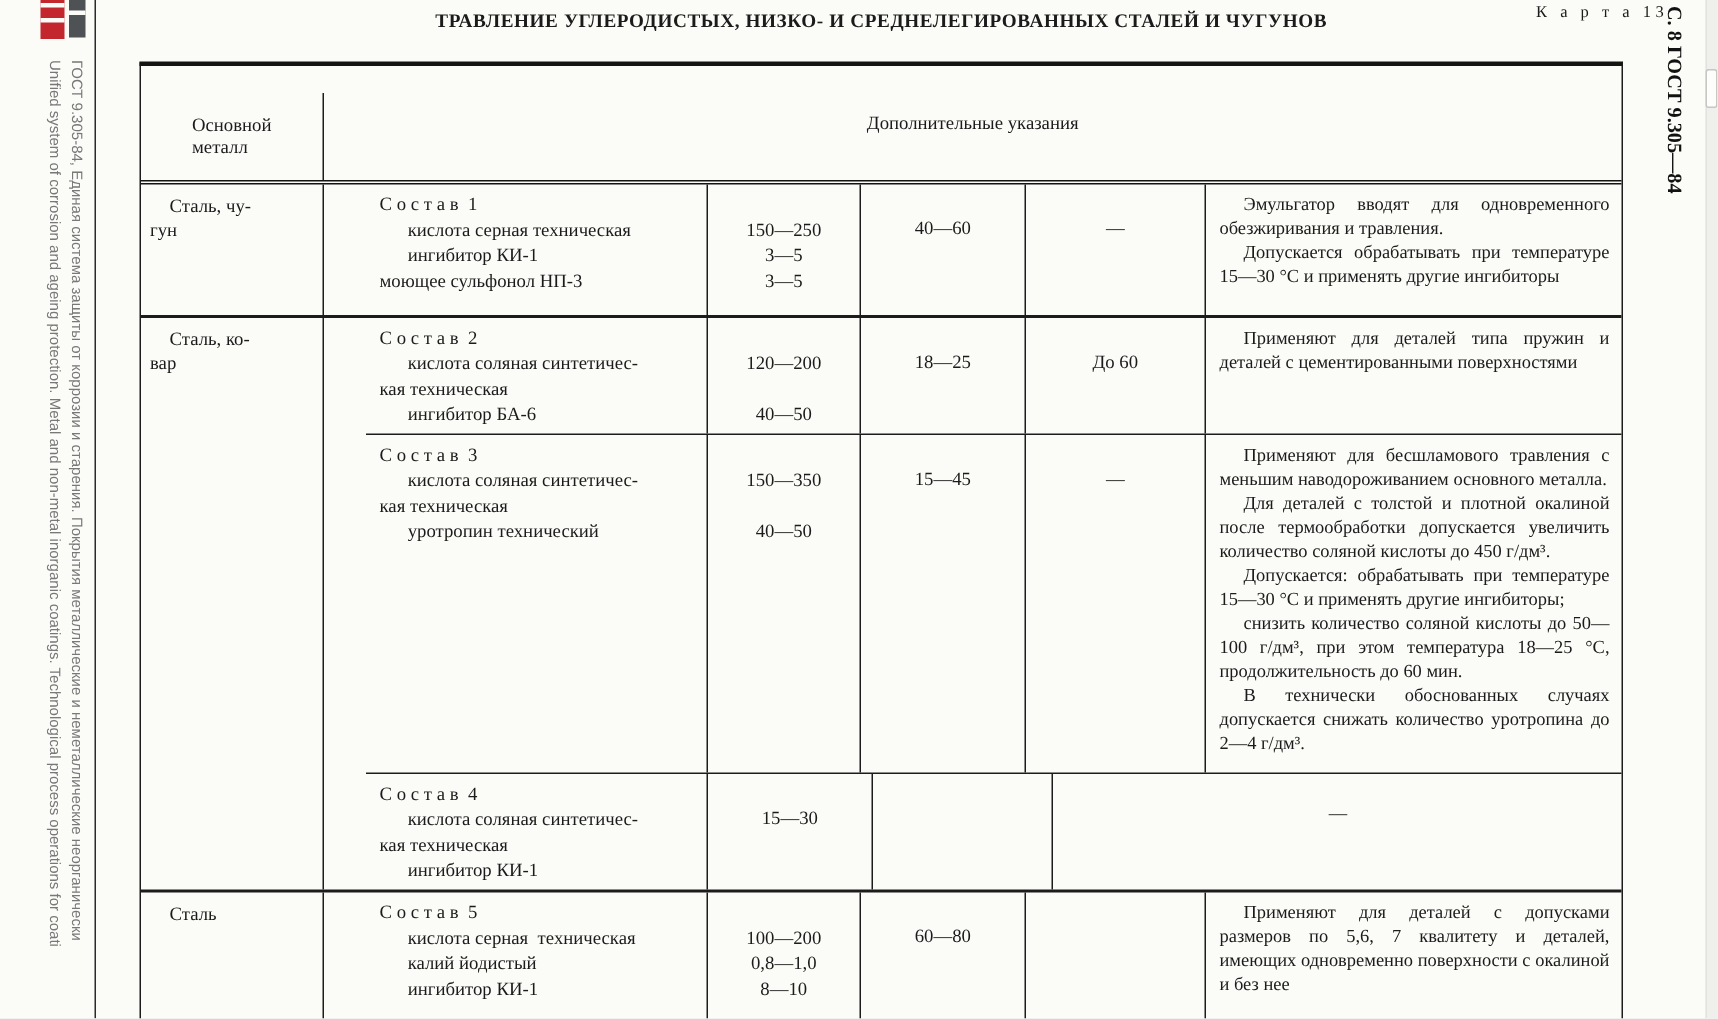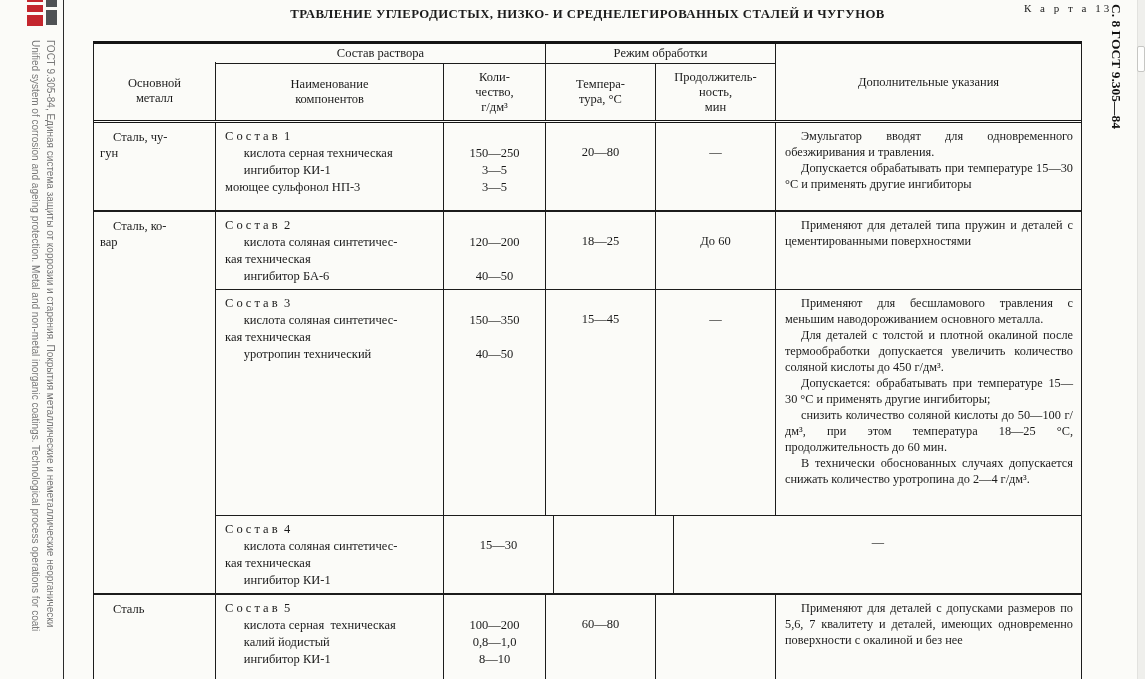--- a/index.html
+++ b/index.html
@@ -32,31 +32,31 @@
   #scroll-track { position:absolute; right:0; top:0; width:8px; height:679px; background:#efefec; border-left:1px solid #e2e2df; }
   #scroll-thumb { position:absolute; right:0px; top:46px; width:8px; height:26px; background:#fdfdfc; border:1px solid #c6c6c3; border-radius:2px; }
   
   #karta { position:absolute; left:1024px; top:2px; width:80px; font-size:11px; letter-spacing:3px; white-space:nowrap; }
   #doc-title { position:absolute; left:93px; top:7px; width:989px; text-align:center; font-weight:bold; font-size:12.8px; letter-spacing:0.4px; }
   
   #gtable { position:absolute; left:93px; top:41px; width:989px; border:1px solid #1c1c1c; border-top:3px solid #141414; border-bottom:none; font-size:12.5px; }
   .cellb { border-right:1px solid #1c1c1c; }
   
   #thead { display:flex; height:79px; border-bottom:3px double #141414; }
-  .h-metal { width:122px; display:flex; align-items:center; justify-content:center; text-align:center; white-space:pre-line;margin-top:18px; }
+  .h-metal { width:122px; display:flex; align-items:center; justify-content:center; white-space:pre-line;margin-top:18px; }
   .h-mid { width:560px; display:flex; flex-direction:column; }
   .h-top { height:20px; display:flex; border-bottom:1px solid #1c1c1c; }
   .h-solution { width:330px; display:flex; align-items:center; justify-content:center; }
   .h-mode { flex:1; display:flex; align-items:center; justify-content:center; }
   .h-sub { flex:1; display:flex; }
   .h-sub > div { display:flex; align-items:center; justify-content:center; text-align:center; white-space:pre-line; line-height:15px; }
   .h-components { width:228px; } .h-qty { width:102px; } .h-temp { width:110px; } .h-dur { flex:1; border-right:none !important; }
   .h-notes { flex:1; display:flex; align-items:center; justify-content:center; }
   
-  .band { display:flex; }
+  .band { display:flex;gap:28px; }
   .band + .band { border-top:2px solid #1c1c1c; }
   .c-metal { width:122px; padding:6px 4px 4px 6px; white-space:pre-line; text-indent:13px; line-height:16px; }
   .band-rows { flex:1; display:flex; flex-direction:column; }
   .comp-row { display:flex; }
   .comp-row + .comp-row { border-top:1px solid #1c1c1c; }
   .c-name { width:228px; padding:5px 4px 4px 9px; }
   .c-qty  { width:102px; padding:5px 2px 4px 2px; }
   .c-temp { width:110px; padding:22px 2px 4px 2px; text-align:center; }
   .c-dur  { width:120px; padding:22px 2px 4px 2px; text-align:center; }
   .c-notes{ flex:1; padding:5px 8px 4px 9px; }
@@ -87,59 +87,41 @@
   </div>
   <div id="page-edge-line"></div>
 
   <div id="karta">К а р т а  13</div>
   <div id="doc-title">ТРАВЛЕНИЕ УГЛЕРОДИСТЫХ, НИЗКО- И СРЕДНЕЛЕГИРОВАННЫХ СТАЛЕЙ И ЧУГУНОВ</div>
 
   <div id="gtable">
     <div id="thead">
       <div class="h-metal cellb">Основной
 металл</div>
-      <div class="h-mid cellb">
-        <div class="h-top">
-          <div class="h-solution cellb">Состав раствора</div>
-          <div class="h-mode">Режим обработки</div>
-        </div>
-        <div class="h-sub">
-          <div class="h-components cellb">Наименование
-компонентов</div>
-          <div class="h-qty cellb">Коли-
-чество,
-г/дм³</div>
-          <div class="h-temp cellb">Темпера-
-тура, °С</div>
-          <div class="h-dur">Продолжитель-
-ность,
-мин</div>
-        </div>
-      </div>
       <div class="h-notes">Дополнительные указания</div>
     </div>
 
     <div class="band">
       <div class="c-metal cellb">Сталь, чу-
 гун</div>
       <div class="band-rows">
         <div class="comp-row rh-87">
           <div class="c-name cellb">
             <div class="nline">С о с т а в  1</div>
             <div class="nline">      кислота серная техническая</div>
             <div class="nline">      ингибитор КИ-1</div>
             <div class="nline">моющее сульфонол НП-3</div>
           </div>
           <div class="c-qty cellb">
             <div class="qline"></div>
             <div class="qline">150—250</div>
             <div class="qline">3—5</div>
             <div class="qline">3—5</div>
           </div>
-          <div class="c-temp cellb">20—80</div>
+          <div class="c-temp cellb">40—60</div>
           <div class="c-dur cellb">—</div>
           <div class="c-notes">
             <p>Эмульгатор вводят для одновременного обезжиривания и травления.</p>
             <p>Допускается обрабатывать при температуре 15—30 °С и применять другие ингибиторы</p>
           </div>
         </div>
       </div>
     </div>
 
     <div class="band">

